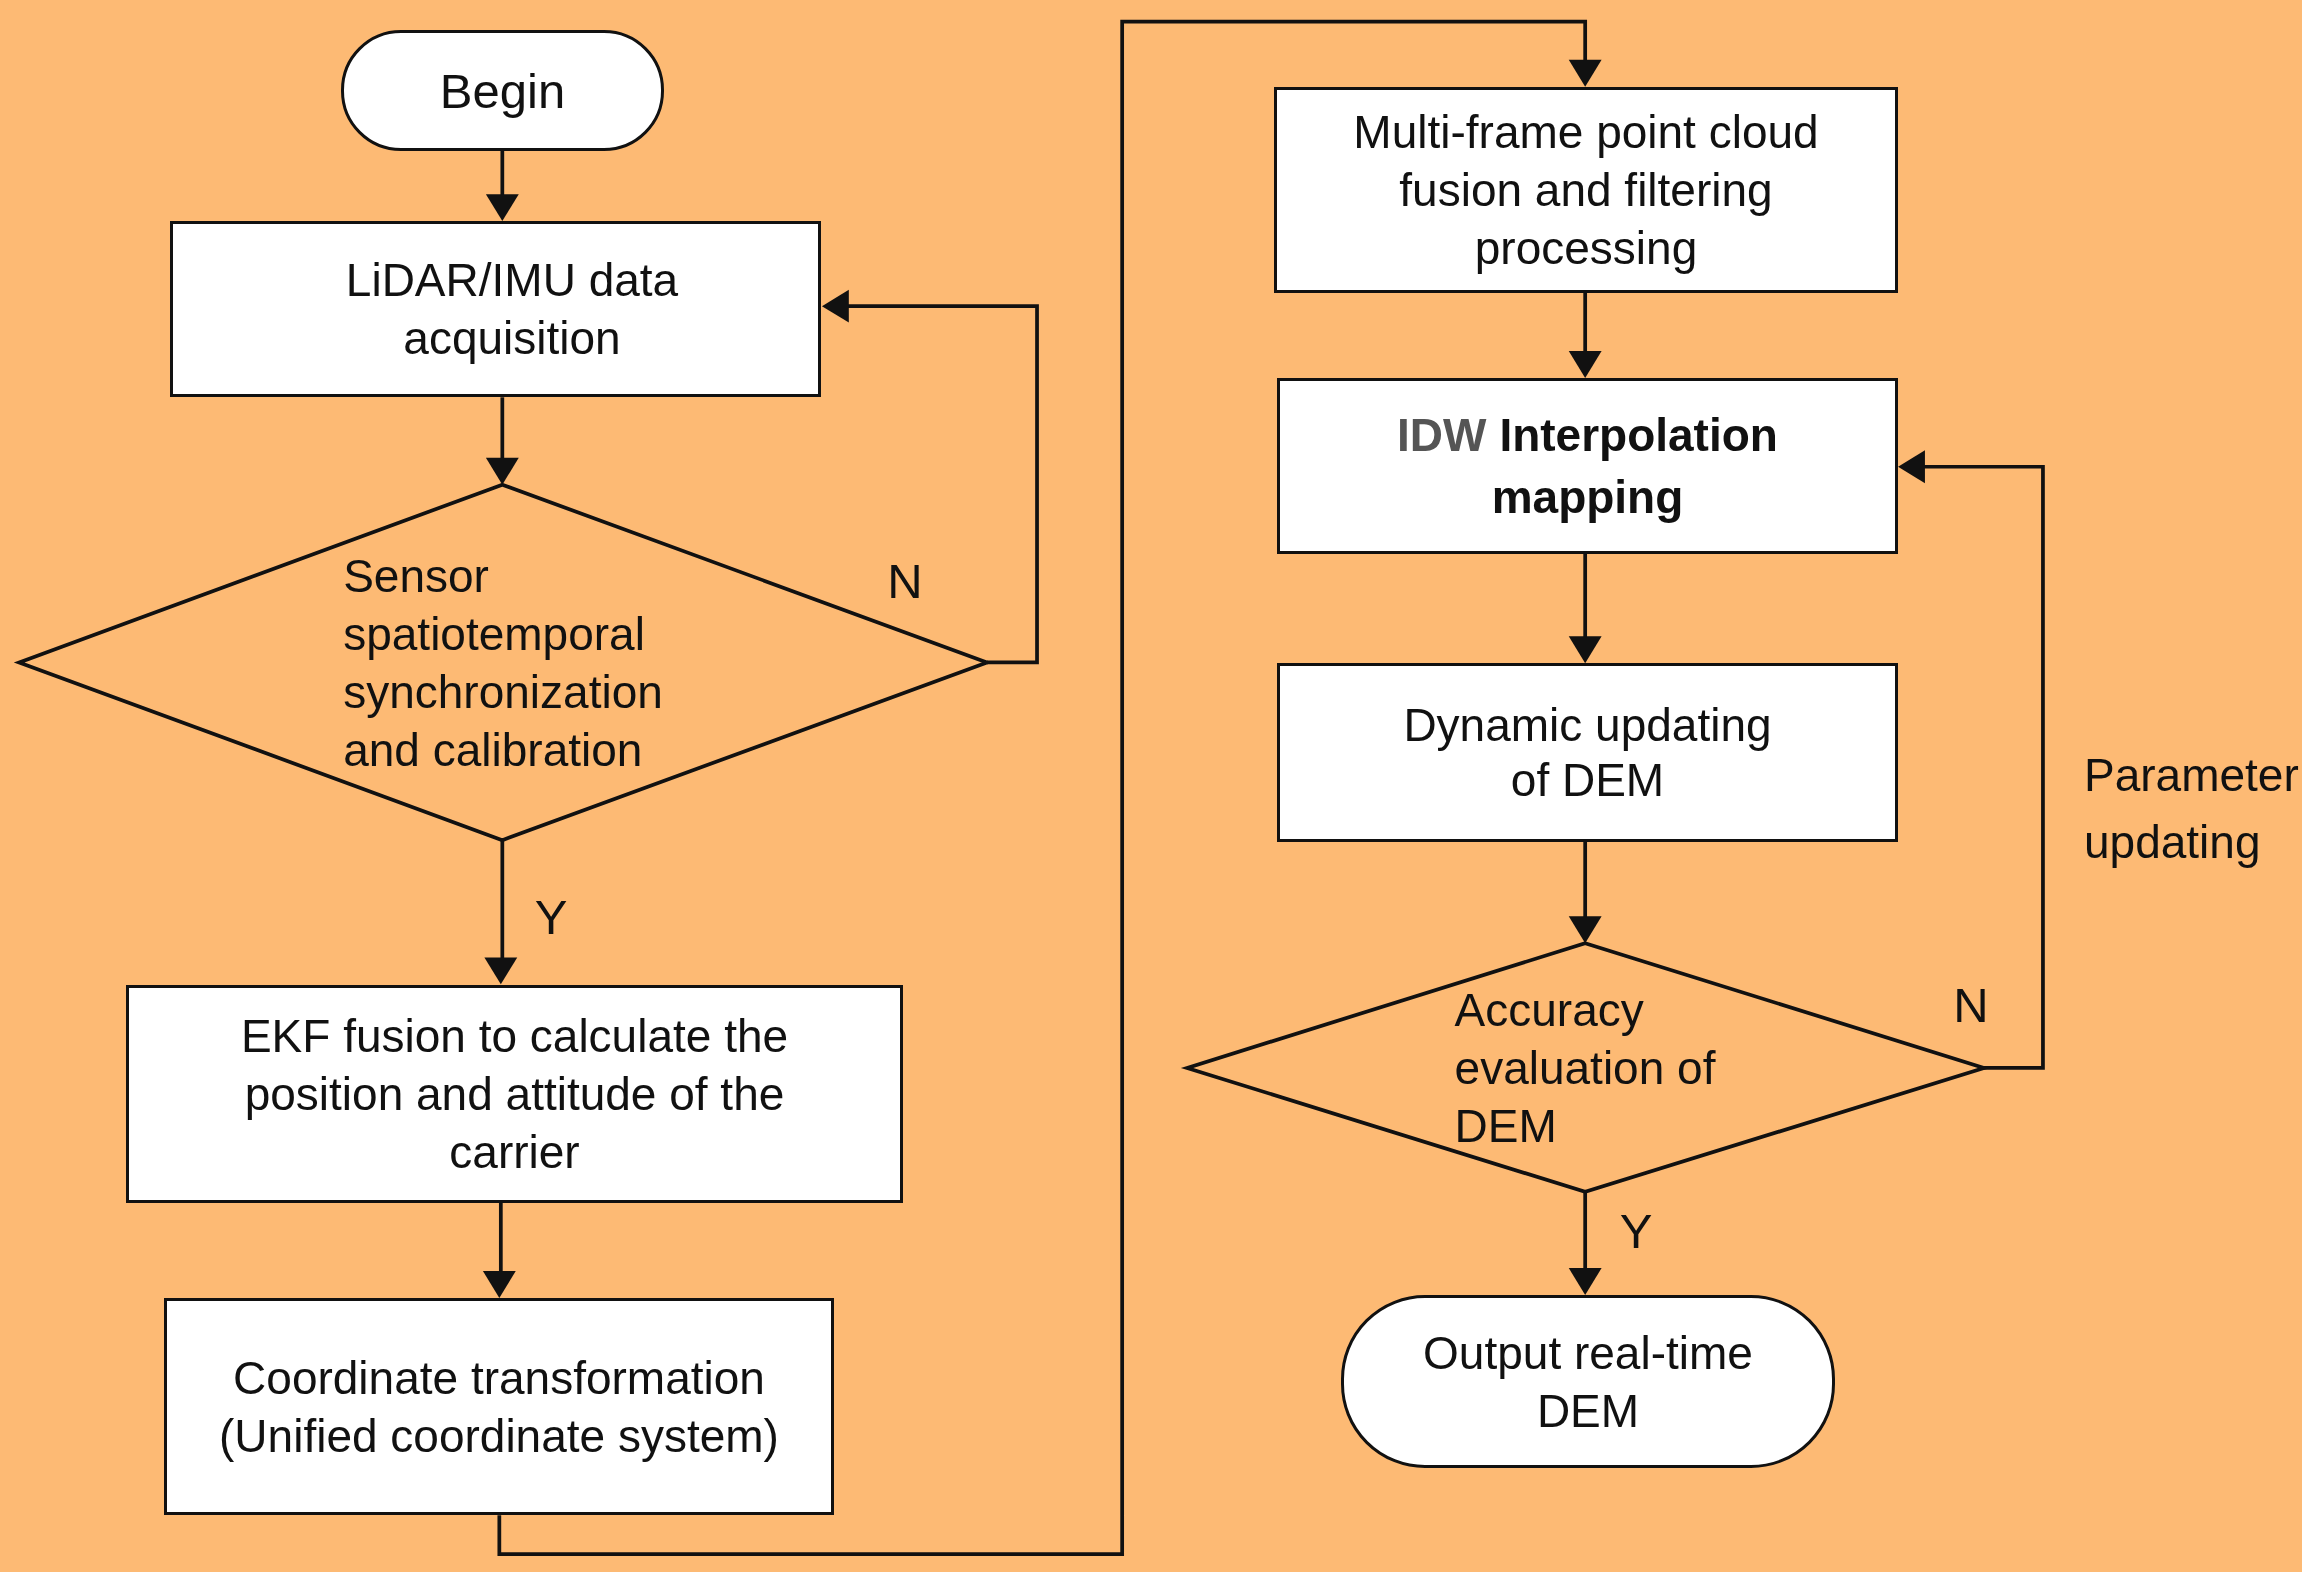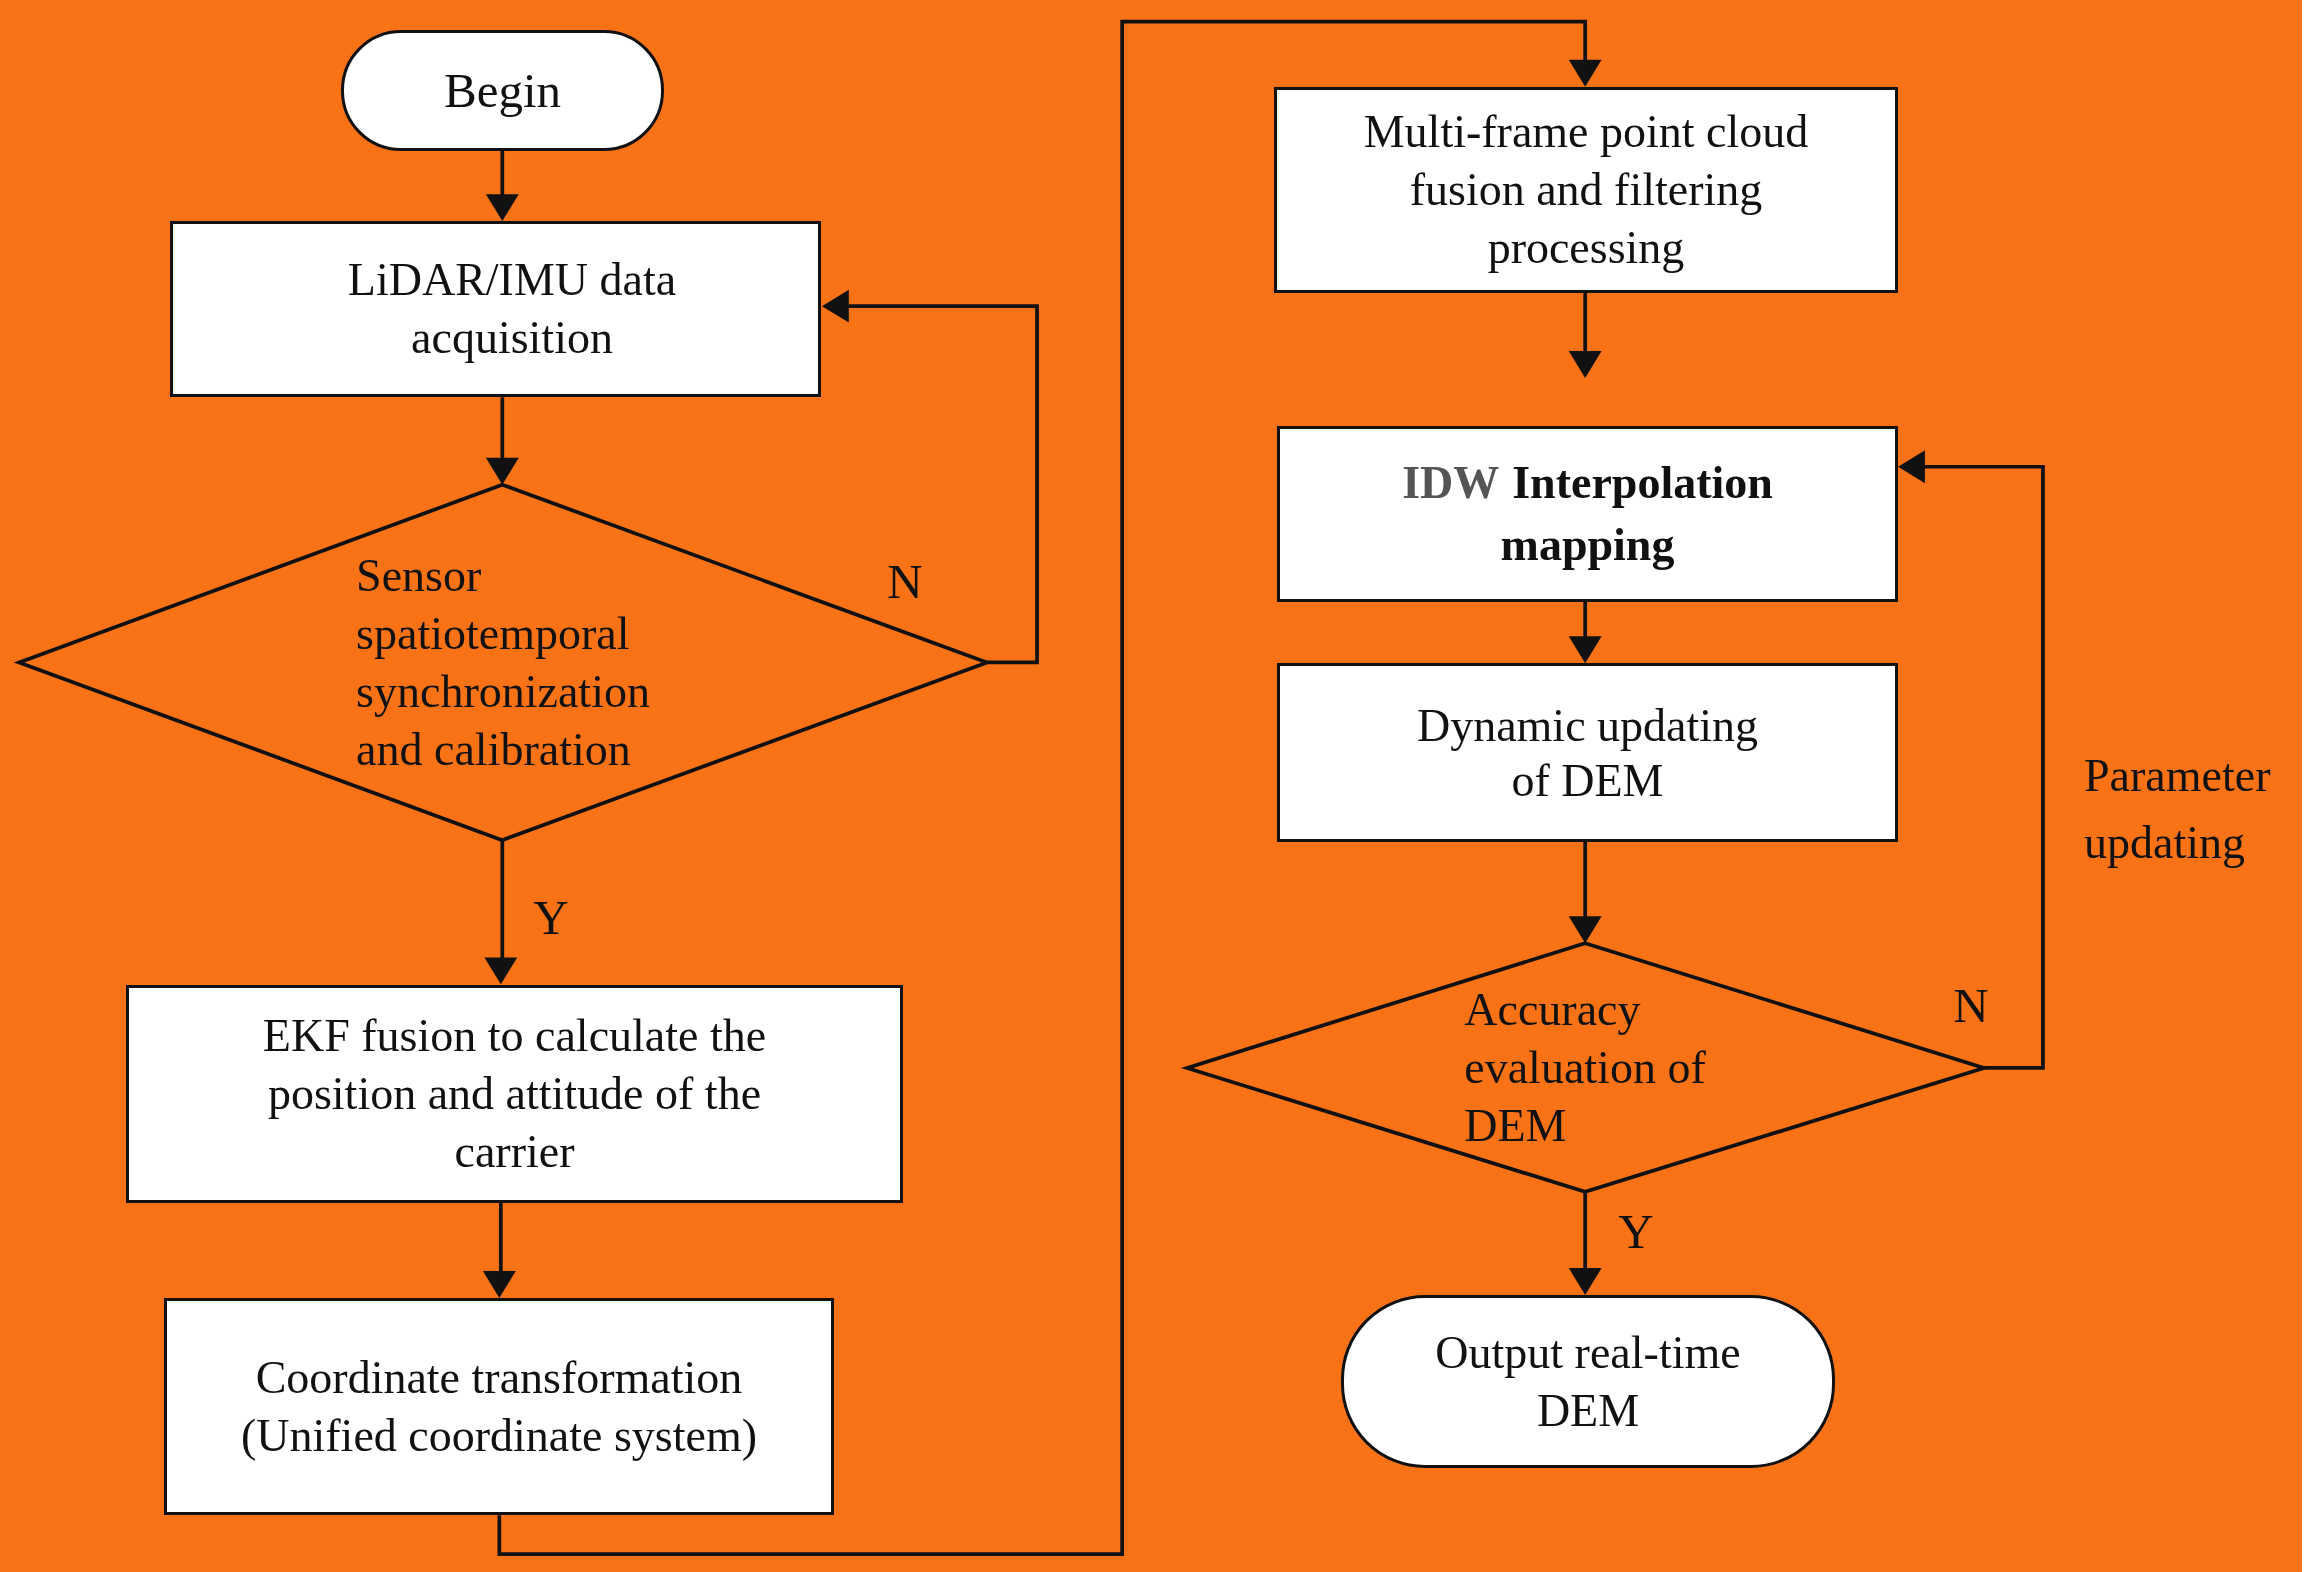--- a/index.html
+++ b/index.html
@@ -4,22 +4,22 @@
 <style>
   html, body {
     margin: 0;
     padding: 0;
     background: #ffffff;
   }
   #canvas {
     position: relative;
     width: 2302px;
     height: 1572px;
-    background: #f97316;
-    font-family: Liberation Serif, serif;
+    background: #fdba74;
+    font-family: Liberation Sans, sans-serif;
     color: #111111;
     overflow: hidden;
   }
   #wires {
     position: absolute;
     left: 0;
     top: 0;
     width: 2319px;
     height: 1572px;
   }
@@ -127,21 +127,21 @@
     <span class="line">Coordinate transformation</span>
     <span class="line">(Unified coordinate system)</span>
   </div>
 
   <div class="node" style="left:1274px; top:87px; width:624px; height:206px;">
     <span class="line">Multi-frame point cloud</span>
     <span class="line">fusion and filtering</span>
     <span class="line">processing</span>
   </div>
 
-  <div class="node" style="left:1277px; top:378px; width:621px; height:176px; line-height:62px;margin-top:48px;">
+  <div class="node" style="left:1277px; top:378px; width:621px; height:176px; line-height:62px;">
     <span class="line"><span class="kw-gray">IDW</span><span class="kw-rest bold-line">Interpolation</span></span>
     <span class="line bold-line">mapping</span>
   </div>
 
   <div class="node" style="left:1277px; top:663px; width:621px; height:179px; line-height:55px;">
     <span class="line">Dynamic updating</span>
     <span class="line">of DEM</span>
   </div>
 
   <div class="free-text" style="left:1585px; top:1068px;">

